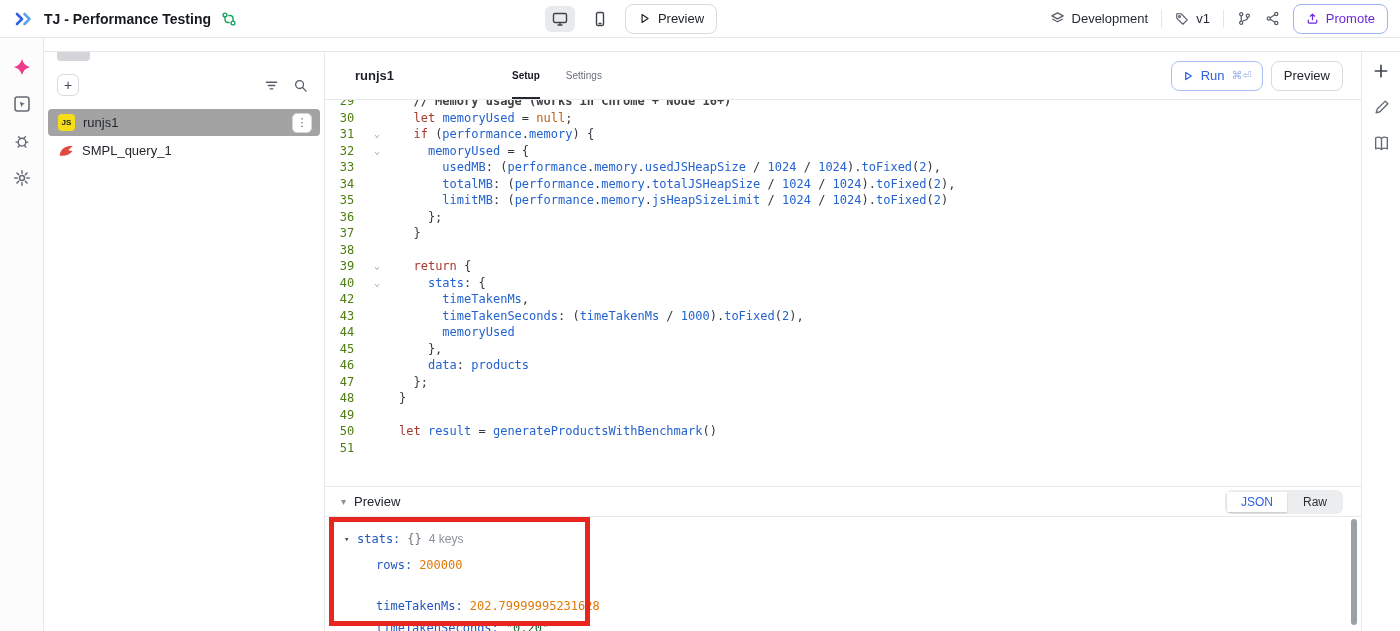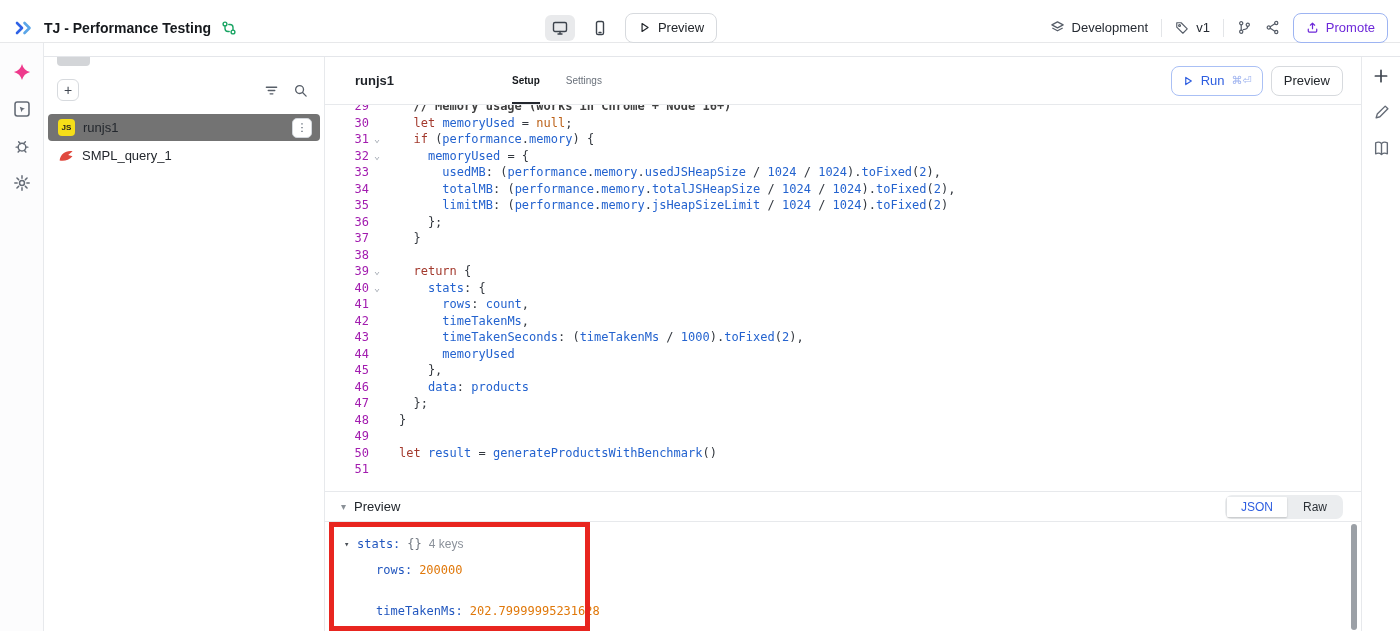--- a/index.html
+++ b/index.html
@@ -3,21 +3,21 @@
 <meta charset="utf-8">
 <style>
   * { box-sizing: border-box; margin: 0; padding: 0; }
   html,body { width:1400px; height:631px; overflow:hidden; }
   body { font-family:"Liberation Sans", sans-serif; background:#fff; color:#22262b; }
   button { font-family:inherit; background:none; border:none; cursor:pointer; color:inherit; }
   svg { display:block; }
   .spacer { flex:1; }
 
   
-  .topbar { height:30px; display:flex; align-items:center; padding:0 12px 0 14px; border-bottom:1px solid #e7e8ea; background:#fff;margin-top:13px; }
+  .topbar { height:38px; display:flex; align-items:center; padding:0 12px 0 14px; border-bottom:1px solid #e7e8ea; background:#fff; }
   .tb-left { flex:1; display:flex; align-items:center; gap:10px; min-width:0; }
   .app-title { font-size:14px; font-weight:700; color:#16191d; white-space:nowrap; }
   .tb-center { display:flex; align-items:center; gap:10px; transform:translateX(-70px); }
   .icon-btn { width:30px; height:26px; border-radius:6px; display:flex; align-items:center; justify-content:center; color:#3c434c; }
   .icon-btn.active { background:#e9eaec; }
   .btn { display:inline-flex; align-items:center; gap:7px; height:30px; padding:0 12px; border:1px solid #d7dade; border-radius:8px; background:#fff; font-size:13px; color:#22262b; white-space:nowrap; }
   .tb-right { flex:1; display:flex; align-items:center; justify-content:flex-end; gap:13px; }
   .tb-chip { display:inline-flex; align-items:center; gap:7px; font-size:13px; color:#262b33; cursor:pointer; }
   .vdiv { width:1px; height:18px; background:#e3e5e8; }
   .tb-icon { color:#565d68; display:flex; align-items:center; cursor:pointer; }
@@ -31,42 +31,42 @@
   .content-strip { height:13px; background:#fff; }
   .content-frame { flex:1; border-top:1px solid #e4e6ea; display:flex; min-height:0; }
 
   
   .queries-panel { width:281px; border-right:1px solid #e7e9ec; background:#fff; position:relative; flex:none; }
   .panel-tab-handle { position:absolute; top:0; left:13px; width:33px; height:9px; background:#d3d5d8; border-radius:0 0 4px 4px; cursor:pointer; }
   .queries-toolbar { display:flex; align-items:center; padding:22px 16px 12px 13px; gap:14px; }
   .mini-btn { width:22px; height:22px; border:1px solid #d7dade; border-radius:6px; display:flex; align-items:center; justify-content:center; font-size:14px; color:#3f4650; background:#fff; line-height:1; }
   .tool-icon { color:#575e68; display:flex; cursor:pointer; }
   .q-row { height:27px; margin:1px 4px; padding:0 8px 0 10px; display:flex; align-items:center; gap:8px; border-radius:4px; font-size:13px; color:#23272d; cursor:pointer; }
-  .q-row.selected { background:#737373; }
+  .q-row.selected { background:#a3a3a3; }
   .js-badge { width:17px; height:17px; flex:none; background:#f5de19; border-radius:4px; display:flex; align-items:center; justify-content:center; font-size:8px; font-weight:700; color:#1c1c1c; }
   .q-icon { width:16px; height:16px; flex:none; }
   .q-label { flex:1; overflow:hidden; text-overflow:ellipsis; white-space:nowrap; }
   .kebab { width:20px; height:20px; border:1px solid #d3d7dc; border-radius:5px; background:#fff; color:#4b5563; font-size:11px; display:flex; align-items:center; justify-content:center; }
 
   
   .main-panel { flex:1; min-width:0; display:flex; flex-direction:column; background:#fff; }
   .main-header { height:48px; flex:none; display:flex; align-items:center; padding:0 18px 0 30px; border-bottom:1px solid #e7e9ec; gap:8px; }
   .query-title { font-size:13px; font-weight:700; color:#1e2228; }
   .tabs { align-self:stretch; display:flex; gap:26px; margin-left:110px; }
   .tab { display:flex; align-items:center; font-size:10px; color:#6a717b; border-bottom:2px solid transparent; padding-top:2px; cursor:pointer; }
   .tab.active { color:#16191d; font-weight:700; border-bottom-color:#23272e; }
   .run-btn { margin-left:auto; border-color:#aac0f5; color:#2e5ee0; font-weight:500; padding:0 10px; }
   .run-shortcut { color:#9db2ef; font-size:11px; }
   .preview-query-btn { font-weight:500; }
 
   
   .editor { flex:1; min-height:0; overflow:hidden; cursor:text; position:relative; }
   .editor-lines { margin-top:-7px; }
   .ed-line { display:flex; height:16.5px; white-space:pre; font-family:"DejaVu Sans Mono", monospace; font-size:12px; line-height:16.5px; }
-  .ln { width:44px; flex:none; text-align:right; color:#a21caf; }
+  .ln { width:44px; flex:none; text-align:center; color:#4d7c0f; }
   .fold { width:16px; flex:none; text-align:center; color:#9aa1ab; font-size:10px; cursor:pointer; }
   .code { padding-left:14px; }
   .tk-c { color:#404040;font-weight:bold; }
   .tk-k { color:#a33a2e; }
   .tk-v { color:#2463cf; }
   .tk-n { color:#2463cf; }
   .tk-p { color:#33383f; }
   .tk-a { color:#bb5f15; }
 
   
@@ -291,21 +291,20 @@
               <div class="ed-line"><span class="ln">31</span><span class="fold">⌄</span><span class="code"><span class="tk-p">  </span><span class="tk-k">if</span><span class="tk-p"> (</span><span class="tk-v">performance</span><span class="tk-p">.</span><span class="tk-v">memory</span><span class="tk-p">) {</span></span></div>
               <div class="ed-line"><span class="ln">32</span><span class="fold">⌄</span><span class="code"><span class="tk-p">    </span><span class="tk-v">memoryUsed</span><span class="tk-p"> = {</span></span></div>
               <div class="ed-line"><span class="ln">33</span><span class="fold"></span><span class="code"><span class="tk-p">      </span><span class="tk-v">usedMB</span><span class="tk-p">: (</span><span class="tk-v">performance</span><span class="tk-p">.</span><span class="tk-v">memory</span><span class="tk-p">.</span><span class="tk-v">usedJSHeapSize</span><span class="tk-p"> / </span><span class="tk-n">1024</span><span class="tk-p"> / </span><span class="tk-n">1024</span><span class="tk-p">).</span><span class="tk-v">toFixed</span><span class="tk-p">(</span><span class="tk-n">2</span><span class="tk-p">),</span></span></div>
               <div class="ed-line"><span class="ln">34</span><span class="fold"></span><span class="code"><span class="tk-p">      </span><span class="tk-v">totalMB</span><span class="tk-p">: (</span><span class="tk-v">performance</span><span class="tk-p">.</span><span class="tk-v">memory</span><span class="tk-p">.</span><span class="tk-v">totalJSHeapSize</span><span class="tk-p"> / </span><span class="tk-n">1024</span><span class="tk-p"> / </span><span class="tk-n">1024</span><span class="tk-p">).</span><span class="tk-v">toFixed</span><span class="tk-p">(</span><span class="tk-n">2</span><span class="tk-p">),</span></span></div>
               <div class="ed-line"><span class="ln">35</span><span class="fold"></span><span class="code"><span class="tk-p">      </span><span class="tk-v">limitMB</span><span class="tk-p">: (</span><span class="tk-v">performance</span><span class="tk-p">.</span><span class="tk-v">memory</span><span class="tk-p">.</span><span class="tk-v">jsHeapSizeLimit</span><span class="tk-p"> / </span><span class="tk-n">1024</span><span class="tk-p"> / </span><span class="tk-n">1024</span><span class="tk-p">).</span><span class="tk-v">toFixed</span><span class="tk-p">(</span><span class="tk-n">2</span><span class="tk-p">)</span></span></div>
               <div class="ed-line"><span class="ln">36</span><span class="fold"></span><span class="code"><span class="tk-p">    };</span></span></div>
               <div class="ed-line"><span class="ln">37</span><span class="fold"></span><span class="code"><span class="tk-p">  }</span></span></div>
               <div class="ed-line"><span class="ln">38</span><span class="fold"></span><span class="code"></span></div>
               <div class="ed-line"><span class="ln">39</span><span class="fold">⌄</span><span class="code"><span class="tk-p">  </span><span class="tk-k">return</span><span class="tk-p"> {</span></span></div>
               <div class="ed-line"><span class="ln">40</span><span class="fold">⌄</span><span class="code"><span class="tk-p">    </span><span class="tk-v">stats</span><span class="tk-p">: {</span></span></div>
-              <div class="ed-line"><span class="ln">41</span><span class="fold"></span><span class="code"><span class="tk-p">      </span><span class="tk-v">rows</span><span class="tk-p">: </span><span class="tk-v">count</span><span class="tk-p">,</span></span></div>
               <div class="ed-line"><span class="ln">42</span><span class="fold"></span><span class="code"><span class="tk-p">      </span><span class="tk-v">timeTakenMs</span><span class="tk-p">,</span></span></div>
               <div class="ed-line"><span class="ln">43</span><span class="fold"></span><span class="code"><span class="tk-p">      </span><span class="tk-v">timeTakenSeconds</span><span class="tk-p">: (</span><span class="tk-v">timeTakenMs</span><span class="tk-p"> / </span><span class="tk-n">1000</span><span class="tk-p">).</span><span class="tk-v">toFixed</span><span class="tk-p">(</span><span class="tk-n">2</span><span class="tk-p">),</span></span></div>
               <div class="ed-line"><span class="ln">44</span><span class="fold"></span><span class="code"><span class="tk-p">      </span><span class="tk-v">memoryUsed</span></span></div>
               <div class="ed-line"><span class="ln">45</span><span class="fold"></span><span class="code"><span class="tk-p">    },</span></span></div>
               <div class="ed-line"><span class="ln">46</span><span class="fold"></span><span class="code"><span class="tk-p">    </span><span class="tk-v">data</span><span class="tk-p">: </span><span class="tk-v">products</span></span></div>
               <div class="ed-line"><span class="ln">47</span><span class="fold"></span><span class="code"><span class="tk-p">  };</span></span></div>
               <div class="ed-line"><span class="ln">48</span><span class="fold"></span><span class="code"><span class="tk-p">}</span></span></div>
               <div class="ed-line"><span class="ln">49</span><span class="fold"></span><span class="code"></span></div>
               <div class="ed-line"><span class="ln">50</span><span class="fold"></span><span class="code"><span class="tk-k">let</span><span class="tk-p"> </span><span class="tk-v">result</span><span class="tk-p"> = </span><span class="tk-v">generateProductsWithBenchmark</span><span class="tk-p">()</span></span></div>
               <div class="ed-line"><span class="ln">51</span><span class="fold"></span><span class="code"></span></div>

